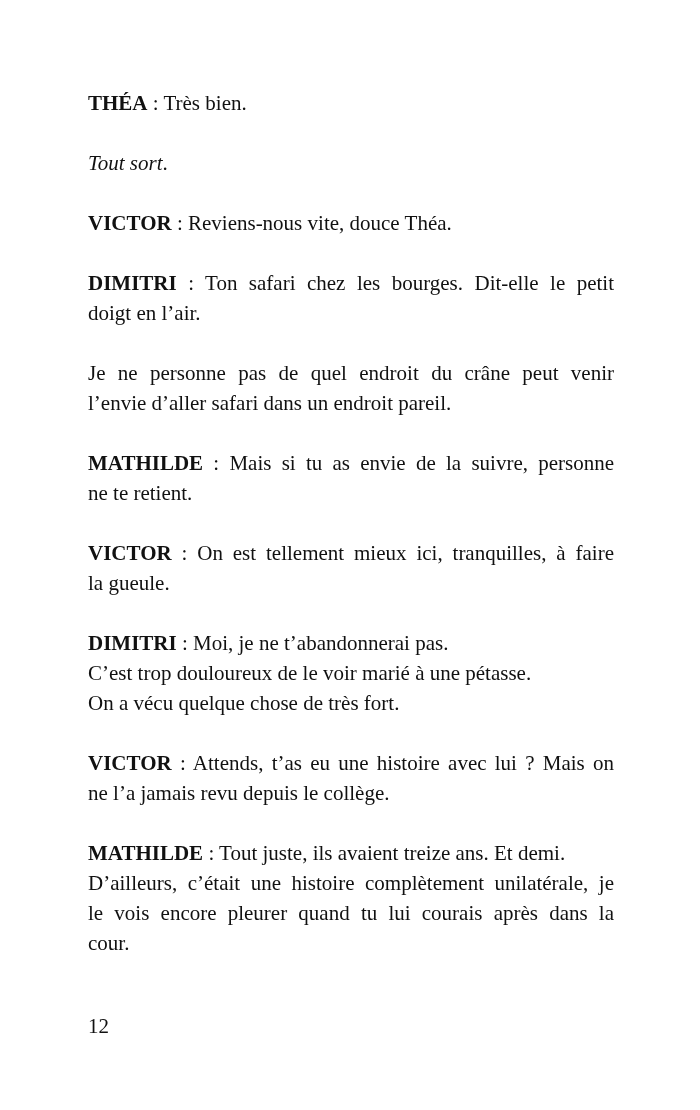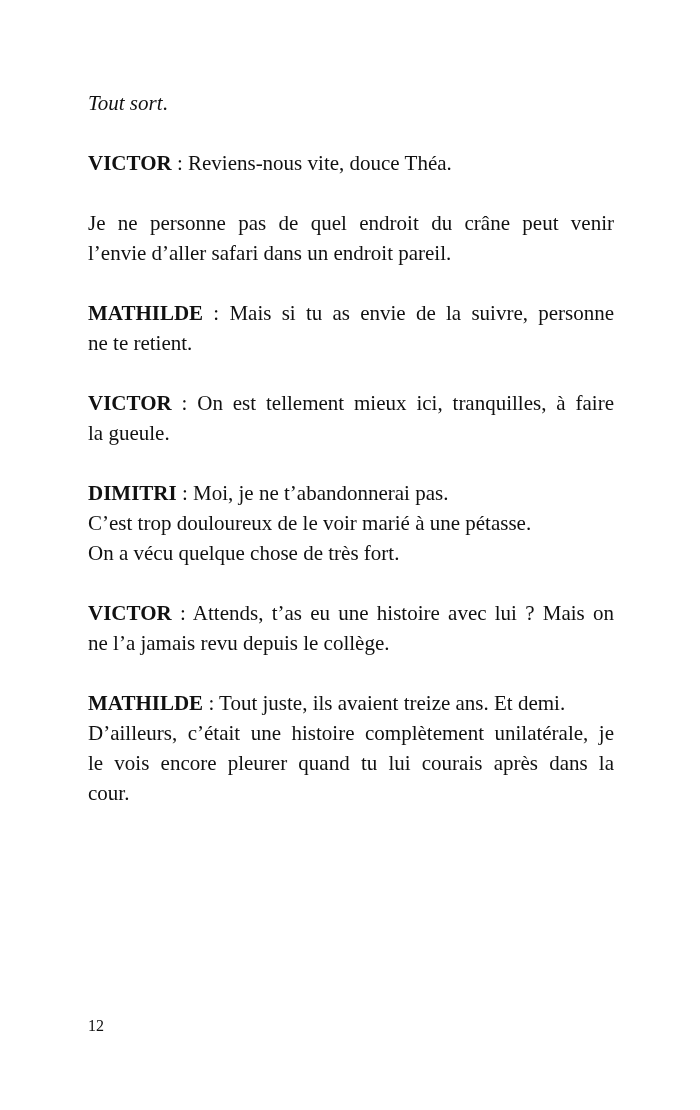--- a/index.html
+++ b/index.html
@@ -17,39 +17,46 @@
   .para { margin: 0 0 30px 0; text-align: justify; }
   .speaker { font-weight: bold; }
   .stage { font-style: italic; }
   .line { display: block; text-align: justify; text-align-last: justify; }
   .line.end { text-align-last: left; }
   .page-number {
     position: absolute;
     left: 88px;
     top: 1011px;
     font-family: "Liberation Serif", serif;
-    font-size: 16px;
+    font-size: 21px;
     line-height: 30px;
     color: #111111;
   }
 </style>
 </head>
 <body>
 
 <div class="page">
 
+  <p class="para">
+    <span class="line end"><span class="speaker">THÉA</span><span> : Très bien.</span></span>
+  </p>
 
   <p class="para">
     <span class="line end"><span class="stage">Tout sort</span><span>.</span></span>
   </p>
 
   <p class="para">
     <span class="line end"><span class="speaker">VICTOR</span><span> : Reviens-nous vite, douce Théa.</span></span>
   </p>
 
+  <p class="para">
+    <span class="line"><span class="speaker">DIMITRI</span><span> : Ton safari chez les bourges. Dit-elle le petit</span></span>
+    <span class="line end">doigt en l’air.</span>
+  </p>
 
   <p class="para">
     <span class="line">Je ne personne pas de quel endroit du crâne peut venir</span>
     <span class="line end">l’envie d’aller safari dans un endroit pareil.</span>
   </p>
 
   <p class="para">
     <span class="line"><span class="speaker">MATHILDE</span><span> : Mais si tu as envie de la suivre, personne</span></span>
     <span class="line end">ne te retient.</span>
   </p>

